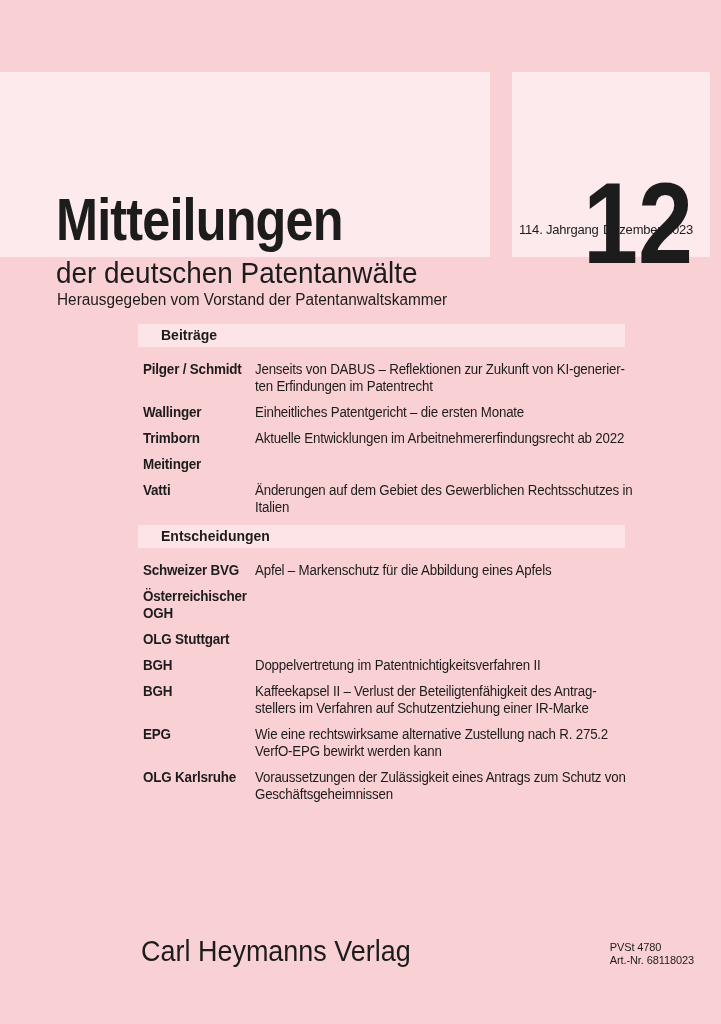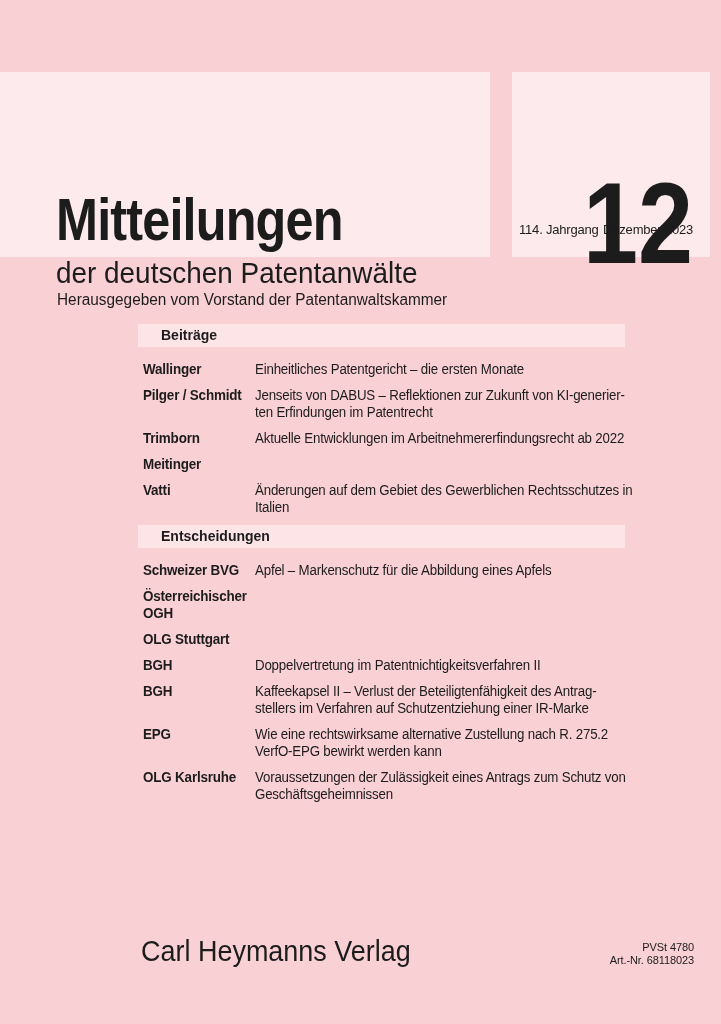--- a/index.html
+++ b/index.html
@@ -81,21 +81,21 @@
   .note:empty { display: none; }
 
   .footer-publisher {
     position: absolute; left: 141px; top: 937px;
     font-size: 29px; line-height: 29px; font-weight: 400;
     white-space: nowrap;
     transform: scaleX(0.93); transform-origin: 0 0;
   }
   .footer-ids {
     position: absolute; right: 27px; top: 941px;
-    text-align: right;
+    text-align: left;
     font-size: 11px; line-height: 12.5px; letter-spacing: -0.1px;
   }
 </style>
 </head>
 <body>
 
 <div class="panel panel-left">
   <div class="journal-title">Mitteilungen</div>
   <div class="journal-subtitle">der deutschen Patentanwälte</div>
   <div class="publisher-line">Herausgegeben vom Vorstand der Patentanwaltskammer</div>
@@ -107,27 +107,27 @@
     <span>114. Jahrgang</span>
     <span>Dezember 2023</span>
   </div>
 </div>
 
 <div class="content">
 
   <div class="band">Beiträge</div>
 
   <div class="row">
-    <div class="lbl">Wallinger</div>
-    <div class="dsc"><span class="txt">Einheitliches Patentgericht – die ersten Monate</span></div>
-  </div>
-  <div class="row">
     <div class="lbl">Pilger / Schmidt</div>
     <div class="dsc"><span class="txt">Jenseits von DABUS – Reflektionen zur Zukunft von KI-generier-
 ten Erfindungen im Patentrecht</span></div>
+  </div>
+  <div class="row">
+    <div class="lbl">Wallinger</div>
+    <div class="dsc"><span class="txt">Einheitliches Patentgericht – die ersten Monate</span></div>
   </div>
   <div class="row">
     <div class="lbl">Trimborn</div>
     <div class="dsc"><span class="txt">Aktuelle Entwicklungen im Arbeitnehmererfindungsrecht ab 2022</span></div>
   </div>
   <div class="row">
     <div class="lbl">Meitinger</div>
   </div>
   <div class="row">
     <div class="lbl">Vatti</div>

